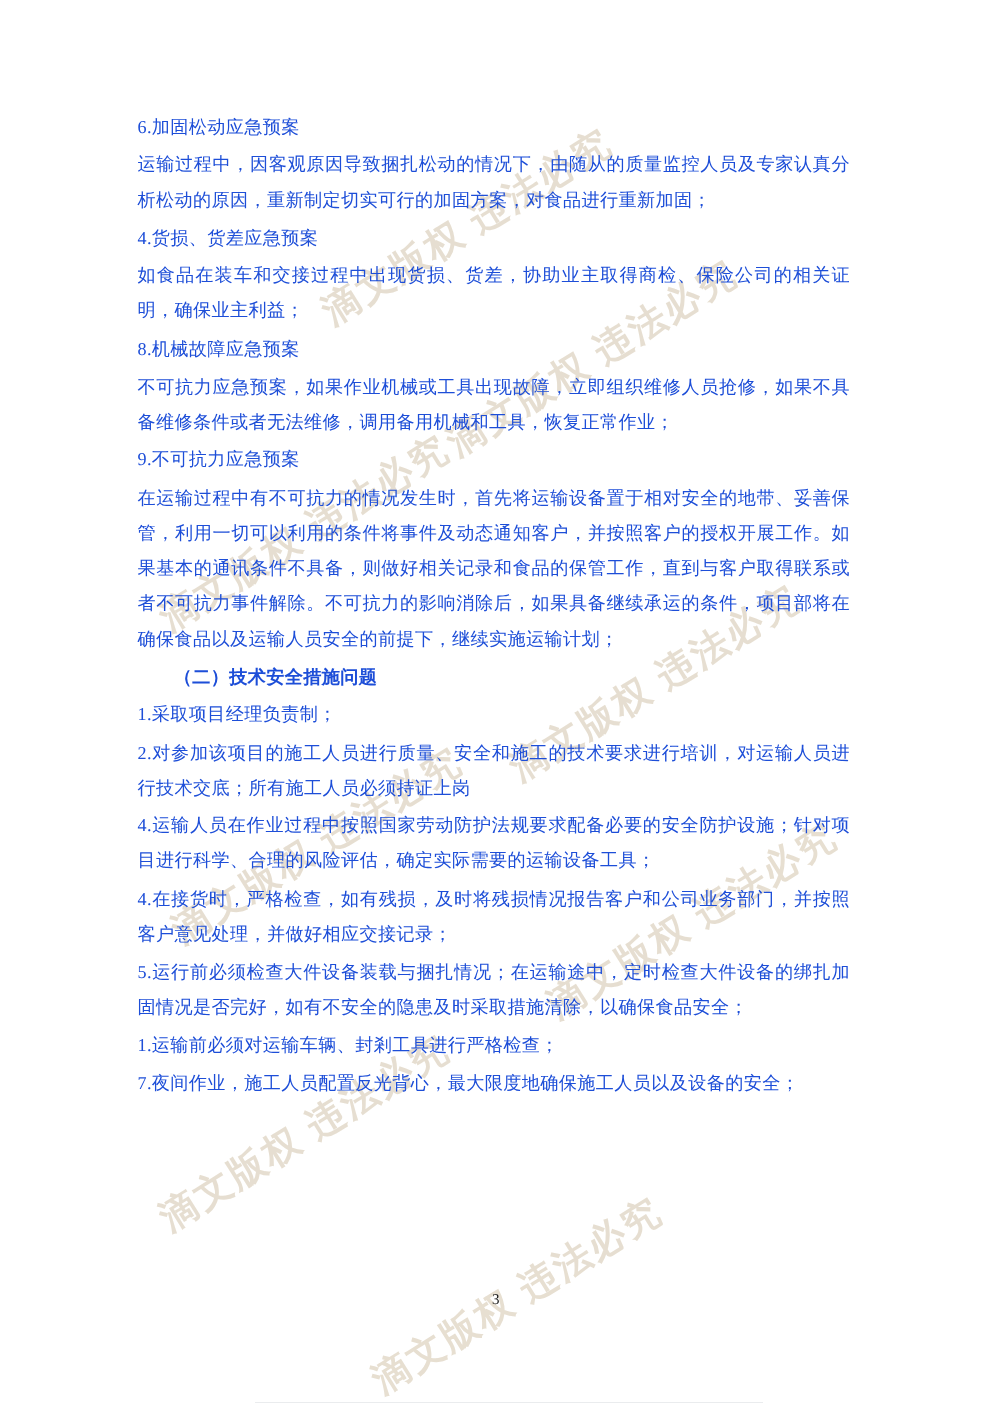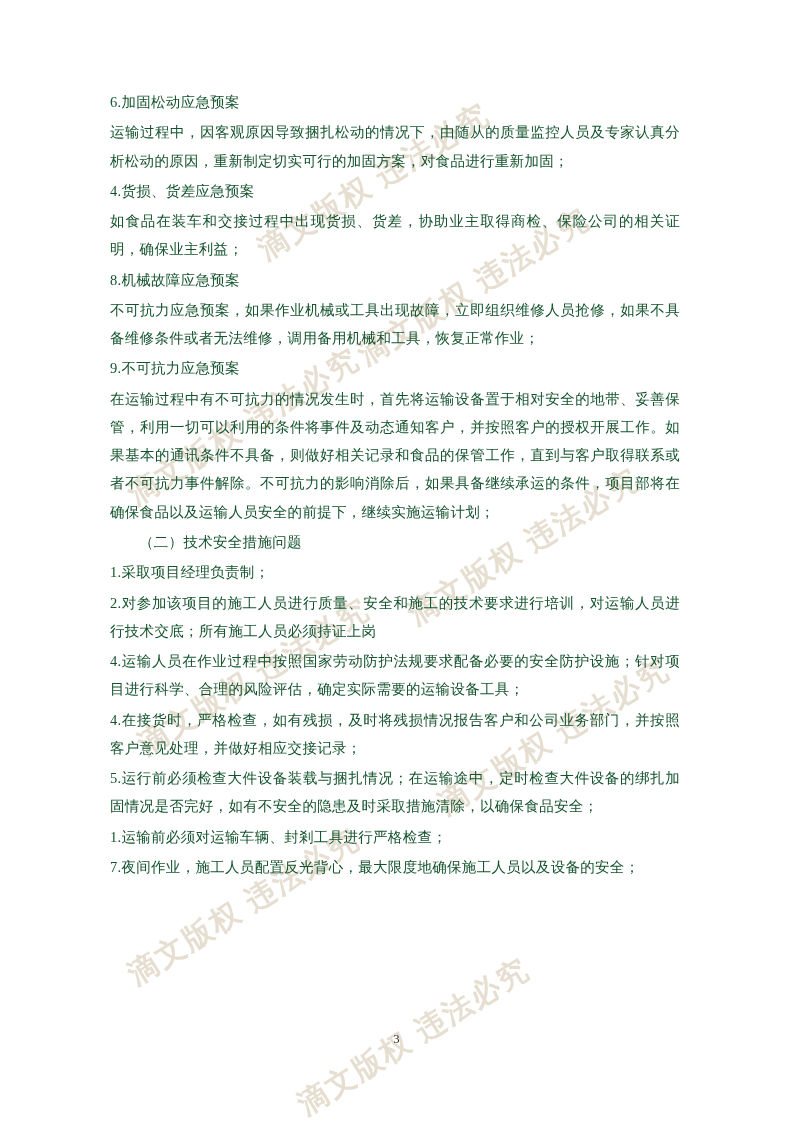--- a/index.html
+++ b/index.html
@@ -16,32 +16,33 @@
     overflow: hidden;
     box-sizing: border-box;
   }
   .content {
     position: absolute;
     left: 110px;
     top: 88px;
     width: 570px;
     font-family: "Liberation Serif", "DejaVu Serif", serif;
     font-size: 14.5px;
-    color: #14532d;
+    color: #1d4ed8;
     line-height: 1.95;
     z-index: 3;
   }
   .para {
     margin: 0 0 2px 0;
     text-align: justify;
     text-justify: inter-ideograph;
     letter-spacing: 0.3px;
   }
   .para.indent {
     text-indent: 2em;
+    font-weight: bold;
   }
   .page-number {
     position: absolute;
     left: 0;
     right: 0;
     top: 1032px;
     text-align: center;
     font-family: "Liberation Serif", "DejaVu Serif", serif;
     font-size: 12px;
     color: #1a1a1a;

